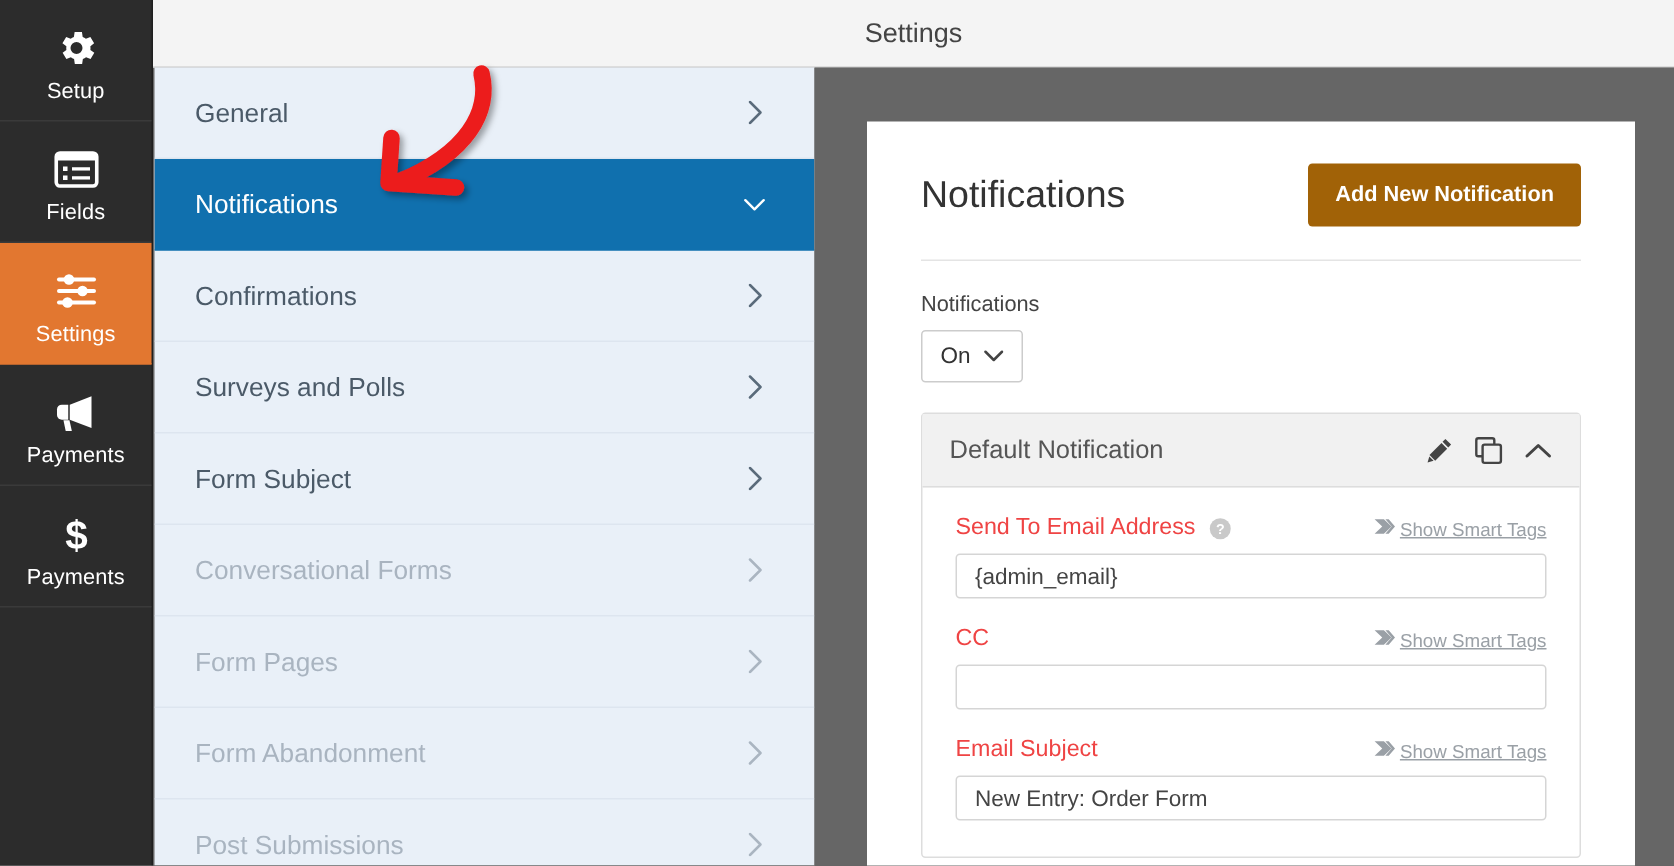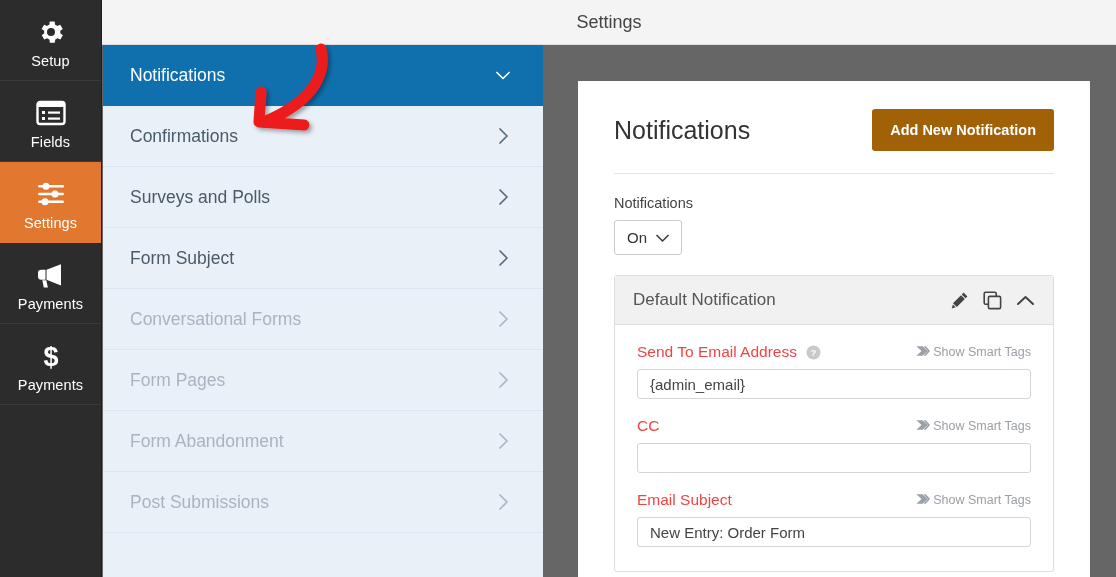--- a/index.html
+++ b/index.html
@@ -112,22 +112,22 @@
   .notif-head-title { flex: 1; font-size: 17px; color: #555; }
   .notif-actions { display: flex; align-items: center; gap: 14px; }
   .icon-btn { cursor: pointer; display: flex; align-items: center; justify-content: center; }
   .icon-btn svg { display: block; }
 
   .notif-body { padding: 18px 22px 6px; }
   .row-label { display: flex; align-items: center; margin-bottom: 8px; }
   .row-label .lbl { font-size: 15.5px; color: #ef4444; }
   .help-icon { margin-left: 9px; display: flex; }
   .smart-tags {
-    margin-left: auto; display: flex; align-items: center; gap: 3px;
-    color: #9aa0a6; font-size: 12.5px; cursor: pointer;
+    margin-left: auto; display: flex; align-items: flex-end; gap: 3px;
+    color: #9aa0a6; font-size: 12.5px; cursor: pointer; text-decoration: underline;
   }
   .text-input {
     width: 100%; height: 30px;
     border: 1px solid #d5d5d5; border-radius: 3px;
     padding: 0 12px; font-size: 15px; color: #444;
     font-family: "Liberation Sans", sans-serif;
     background: #fff; outline: none;
   }
   .field-block { margin-bottom: 18px; }
 
@@ -198,20 +198,28 @@
       <span class="rail-label">Payments</span>
     </div>
   </div>
 
   <div class="topbar">
     <span class="topbar-title">Settings</span>
   </div>
 
   <div class="navpanel">
 
+    <div class="nav-item">
+      <span class="nav-label">General</span>
+      <span class="nav-chev">
+        <svg width="11" height="16" viewBox="0 0 11 16">
+            <path d="M2 1l7 7-7 7" fill="none" stroke="#5a6b7b" stroke-width="1.7" stroke-linecap="round" stroke-linejoin="round"></path>
+          </svg>
+      </span>
+    </div>
 
     <div class="nav-item active">
       <span class="nav-label">Notifications</span>
       <span class="nav-chev">
         <svg width="16" height="11" viewBox="0 0 16 11">
             <path d="M1 2l7 7 7-7" fill="none" stroke="#ffffff" stroke-width="1.8" stroke-linecap="round" stroke-linejoin="round"></path>
           </svg>
       </span>
     </div>
 

